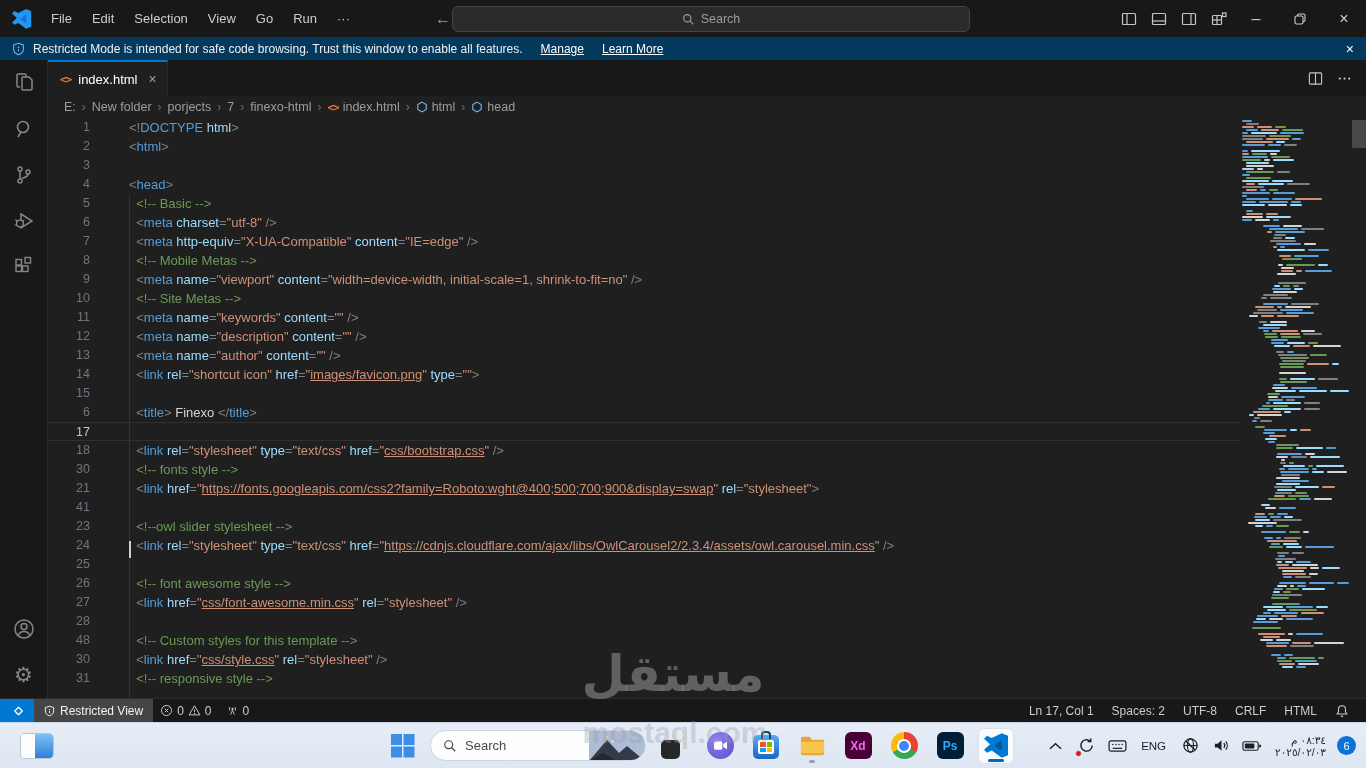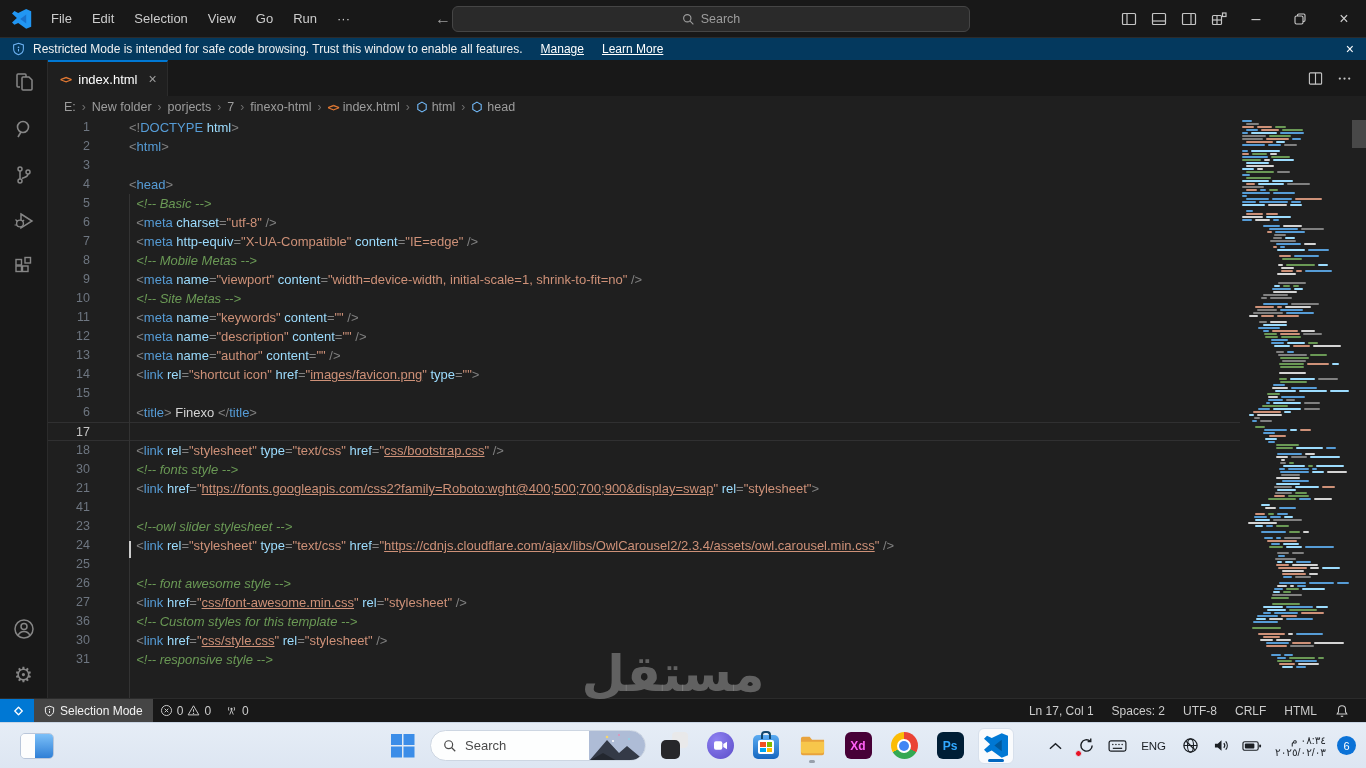--- a/index.html
+++ b/index.html
@@ -46,21 +46,21 @@
   
   .code-area{position:absolute;top:118px;left:48px;width:1192px;height:580px;background:#1f1f1f;overflow:hidden;font-family:"DejaVu Sans Mono",monospace;}
   .indent-guide{position:absolute;left:81px;top:76px;width:1px;height:504px;background:#333333;}
   .crow{display:flex;height:19px;line-height:19px;font-size:13px;white-space:pre;}
   .crow.cur{border-top:1px solid #303031;border-bottom:1px solid #303031;}
   .ln{width:42px;flex-shrink:0;text-align:right;color:#6e7681;font-size:12.5px;}
   .cur .ln{color:#c6c6c6;}
   .ctext{padding-left:39px;}
   .tk-p{color:#808080;} .tk-t{color:#569cd6;} .tk-a{color:#9cdcfe;}
   .tk-s{color:#ce9178;} .tk-u{color:#ce9178;text-decoration:underline;}
-  .tk-c{color:#6a9955;font-style:italic;} .tk-w{color:#d4d4d4;}
+  .tk-c{color:#6a9955;} .tk-w{color:#d4d4d4;}
   .cursor-caret{position:absolute;left:81px;top:423px;width:2px;height:17px;background:#cccccc;}
 
   
   .minimap{position:absolute;top:118px;right:14px;width:112px;height:580px;background:#1f1f1f;overflow:hidden;padding-top:2px;}
   .mrow{display:flex;height:2px;margin-bottom:1px;}
   .mrow span{height:2px;display:inline-block;margin-right:3px;border-radius:1px;}
   .scrollbar{position:absolute;top:118px;right:0;width:14px;height:580px;}
   .scroll-thumb{position:absolute;top:2px;left:0;width:14px;height:28px;background:rgba(121,121,121,0.45);}
 
   
@@ -303,21 +303,22 @@
         <div class="crow cur"><span class="ln">17</span><span class="ctext"></span></div>
         <div class="crow"><span class="ln">18</span><span class="ctext"><span class="tk-p">  &lt;</span><span class="tk-t">link</span><span class="tk-a"> rel</span><span class="tk-p">=</span><span class="tk-s">"stylesheet"</span><span class="tk-a"> type</span><span class="tk-p">=</span><span class="tk-s">"text/css"</span><span class="tk-a"> href</span><span class="tk-p">=</span><span class="tk-s">"</span><span class="tk-u">css/bootstrap.css</span><span class="tk-s">"</span><span class="tk-p"> /&gt;</span></span></div>
         <div class="crow"><span class="ln">30</span><span class="ctext"><span class="tk-c">  &lt;!-- fonts style --&gt;</span></span></div>
         <div class="crow"><span class="ln">21</span><span class="ctext"><span class="tk-p">  &lt;</span><span class="tk-t">link</span><span class="tk-a"> href</span><span class="tk-p">=</span><span class="tk-s">"</span><span class="tk-u">https://fonts.googleapis.com/css2?family=Roboto:wght@400;500;700;900&amp;display=swap</span><span class="tk-s">"</span><span class="tk-a"> rel</span><span class="tk-p">=</span><span class="tk-s">"stylesheet"</span><span class="tk-p">&gt;</span></span></div>
         <div class="crow"><span class="ln">41</span><span class="ctext"></span></div>
         <div class="crow"><span class="ln">23</span><span class="ctext"><span class="tk-c">  &lt;!--owl slider stylesheet --&gt;</span></span></div>
         <div class="crow"><span class="ln">24</span><span class="ctext"><span class="tk-p">  &lt;</span><span class="tk-t">link</span><span class="tk-a"> rel</span><span class="tk-p">=</span><span class="tk-s">"stylesheet"</span><span class="tk-a"> type</span><span class="tk-p">=</span><span class="tk-s">"text/css"</span><span class="tk-a"> href</span><span class="tk-p">=</span><span class="tk-s">"</span><span class="tk-u">https://cdnjs.cloudflare.com/ajax/libs/OwlCarousel2/2.3.4/assets/owl.carousel.min.css</span><span class="tk-s">"</span><span class="tk-p"> /&gt;</span></span></div>
         <div class="crow"><span class="ln">25</span><span class="ctext"></span></div>
         <div class="crow"><span class="ln">26</span><span class="ctext"><span class="tk-c">  &lt;!-- font awesome style --&gt;</span></span></div>
         <div class="crow"><span class="ln">27</span><span class="ctext"><span class="tk-p">  &lt;</span><span class="tk-t">link</span><span class="tk-a"> href</span><span class="tk-p">=</span><span class="tk-s">"</span><span class="tk-u">css/font-awesome.min.css</span><span class="tk-s">"</span><span class="tk-a"> rel</span><span class="tk-p">=</span><span class="tk-s">"stylesheet"</span><span class="tk-p"> /&gt;</span></span></div>
-        <div class="crow"><span class="ln">36</span><span class="ctext"><span class="tk-c">  &lt;!-- Custom styles for this template --&gt;</span></span></div>
+        <div class="crow"><span class="ln">28</span><span class="ctext"></span></div>
+        <div class="crow"><span class="ln">48</span><span class="ctext"><span class="tk-c">  &lt;!-- Custom styles for this template --&gt;</span></span></div>
         <div class="crow"><span class="ln">30</span><span class="ctext"><span class="tk-p">  &lt;</span><span class="tk-t">link</span><span class="tk-a"> href</span><span class="tk-p">=</span><span class="tk-s">"</span><span class="tk-u">css/style.css</span><span class="tk-s">"</span><span class="tk-a"> rel</span><span class="tk-p">=</span><span class="tk-s">"stylesheet"</span><span class="tk-p"> /&gt;</span></span></div>
         <div class="crow"><span class="ln">31</span><span class="ctext"><span class="tk-c">  &lt;!-- responsive style --&gt;</span></span></div>
       </div>
     <div class="cursor-caret"></div>
   </div>
 
   <div class="minimap" id="minimap">
       <div class="mrow" style="padding-left: 2px;">
         <span style="background: rgb(86, 156, 214); width: 9.93337px;"></span>
       </div>
@@ -990,21 +991,21 @@
           <path d="M10 3.5L5.5 8 10 12.5" fill="none" stroke="#fff" stroke-width="1.5"></path>
           <path d="M8.5 2L13 6.5 8.5 11" fill="none" stroke="#fff" stroke-width="1.5" transform="translate(1,1.5)"></path>
         </svg>
       </div>
     <div class="sb-restricted">
       <svg width="11" height="12" viewBox="0 0 16 16">
           <path d="M8 1l6 2v5c0 3.5-2.5 6-6 7-3.5-1-6-3.5-6-7V3l6-2z" fill="none" stroke="#f2f2f2" stroke-width="1.4"></path>
           <circle cx="8" cy="6" r="1" fill="#f2f2f2"></circle>
           <line x1="8" y1="8" x2="8" y2="11" stroke="#f2f2f2" stroke-width="1.4"></line>
         </svg>
-      <span>Selection Mode</span>
+      <span>Restricted View</span>
     </div>
     <div class="sb-item">
       <svg width="13" height="13" viewBox="0 0 16 16">
           <circle cx="8" cy="8" r="6.2" fill="none" stroke="#cccccc" stroke-width="1.2"></circle>
           <line x1="5.8" y1="5.8" x2="10.2" y2="10.2" stroke="#cccccc" stroke-width="1.2"></line>
           <line x1="10.2" y1="5.8" x2="5.8" y2="10.2" stroke="#cccccc" stroke-width="1.2"></line>
         </svg>
       <span>0</span>
       <svg width="13" height="13" viewBox="0 0 16 16">
           <path d="M8 2.2L14.6 13.4H1.4L8 2.2z" fill="none" stroke="#cccccc" stroke-width="1.2"></path>
@@ -1165,13 +1166,14 @@
         </span>
       <span class="clock">
         <div dir="rtl">٠٨:٣٤ م</div>
         <div dir="ltr">٢٠٢٥/٠٢/٠٣</div>
       </span>
       <span class="badge">6</span>
     </div>
   </div>
 
   <div class="watermark">مستقل</div>
+  <div class="watermark-sub">mostaql.com</div>
 </div>
 
 </body></html>

